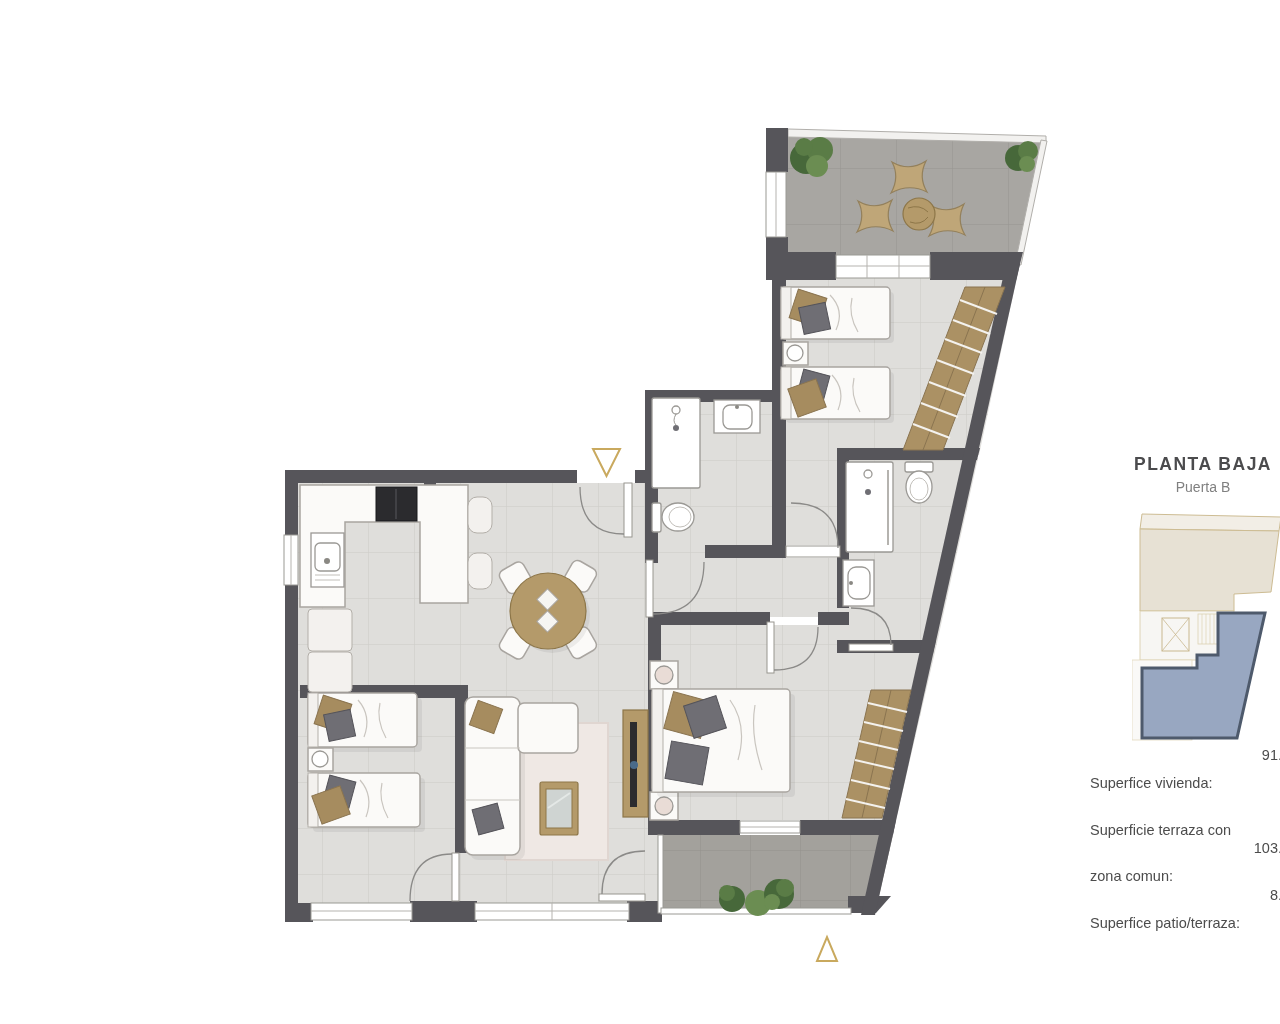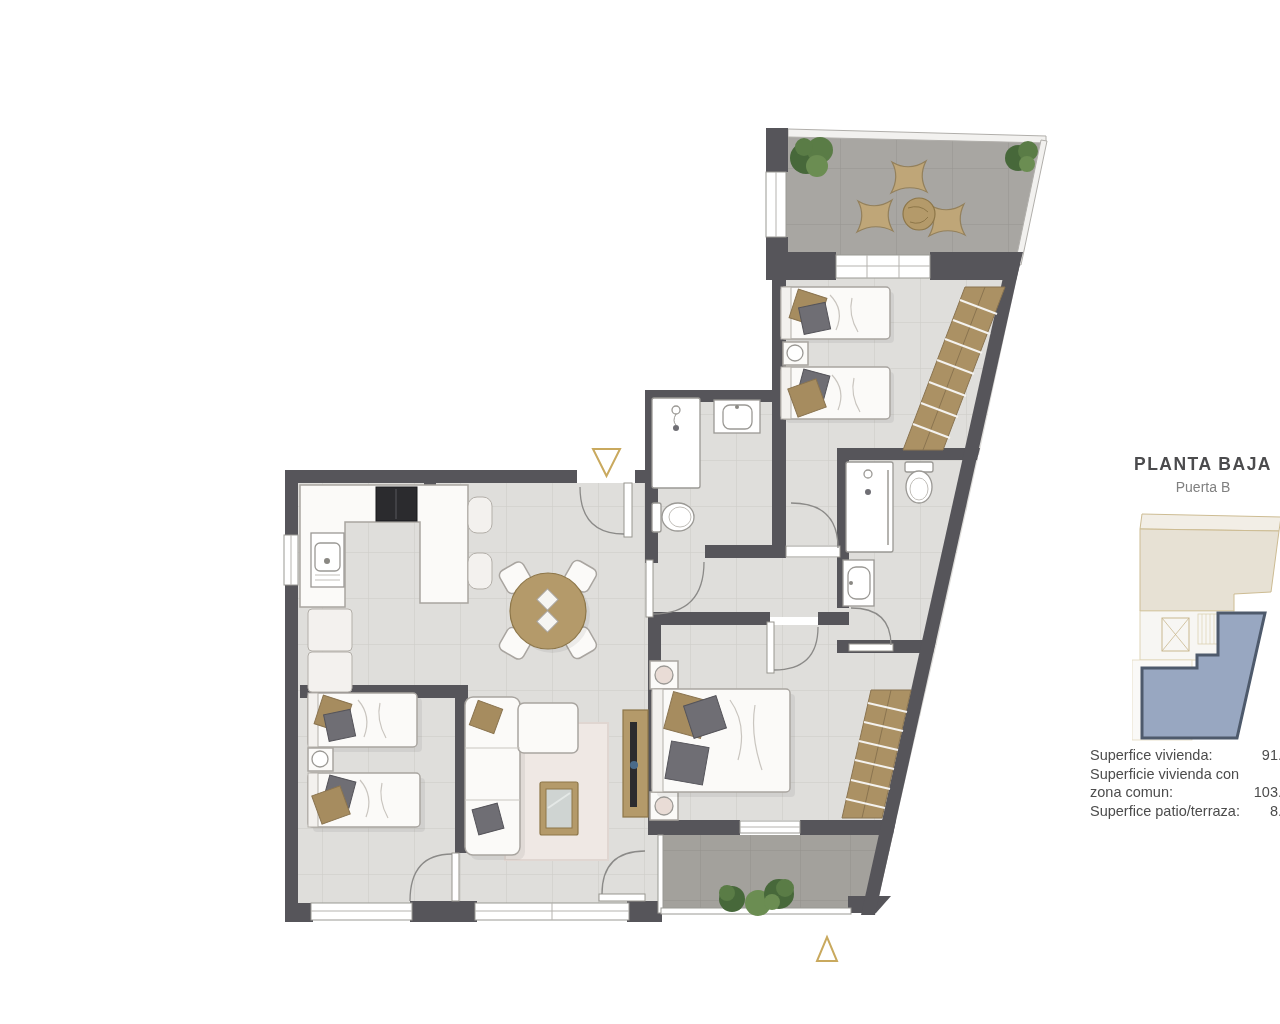--- a/index.html
+++ b/index.html
@@ -26,21 +26,21 @@
   .fixture{fill:#ffffff;stroke:#9b9995;stroke-width:1.3;}
   .marker{fill:none;stroke-width:2;}
   .right-col{position:absolute;}
   #title-block{position:absolute;left:1124px;top:454px;width:158px;text-align:center;}
   #plan-title{font-size:17.5px;font-weight:bold;letter-spacing:1.5px;color:#4b4b4d;}
   #plan-subtitle{font-size:14px;color:#808080;margin-top:4px;}
   #inset-wrap{position:absolute;left:1132px;top:512px;width:150px;height:232px;}
   #areas-block{position:absolute;left:1090px;top:746px;width:192px;
                font-size:14.5px;color:#4c4c4c;line-height:18.5px;}
   .area-row{display:flex;}
-  .area-label{white-space:nowrap;}
+  .area-label{white-space:nowrap;margin-top:28px;}
   .area-value{margin-left:auto;white-space:nowrap;}
 </style>
 </head>
 <body>
 
 <svg id="plan-svg" width="1280" height="1024" viewBox="0 0 1280 1024">
   <defs>
     <pattern id="gridL" width="46" height="46" patternUnits="userSpaceOnUse">
       <path d="M 46 0 L 0 0 0 46" fill="none" stroke="#cbcac6" stroke-width="1"></path>
     </pattern>
@@ -458,21 +458,21 @@
     <polygon points="86,101 133,101 105,226 10,226 10,156 65,156 65,143 86,143" stroke="#4e5a6c" stroke-width="3" fill="#98a7c1"></polygon>
   </svg>
 </div>
 
 <div id="areas-block" class="right-col">
   <div class="area-row">
     <span class="area-label">Superfice vivienda:</span>
     <span class="area-value">91.</span>
   </div>
   <div class="area-row">
-    <span class="area-label">Superficie vivienda con</span>
+    <span class="area-label">Superficie terraza con</span>
   </div>
   <div class="area-row">
     <span class="area-label">zona comun:</span>
     <span class="area-value">103.</span>
   </div>
   <div class="area-row">
     <span class="area-label">Superfice patio/terraza:</span>
     <span class="area-value">8.</span>
   </div>
 </div>

